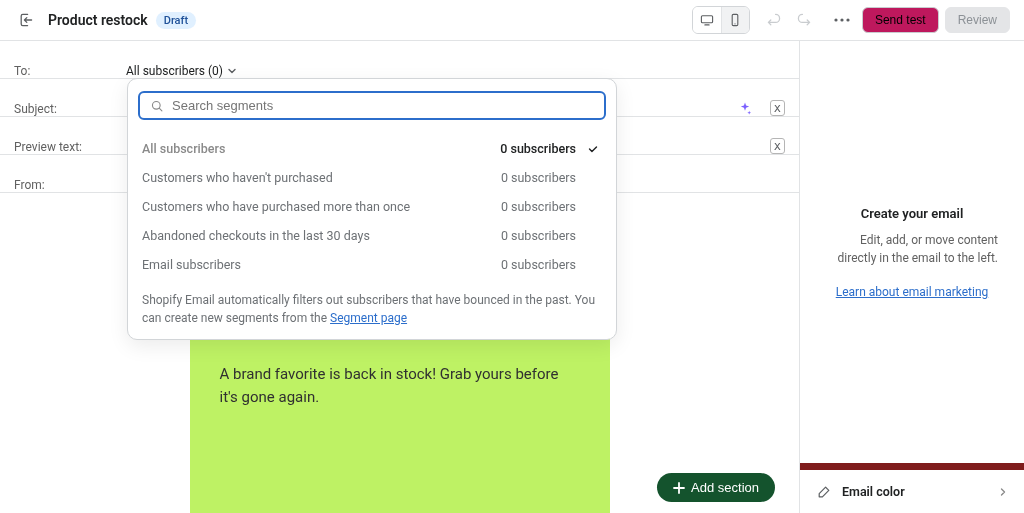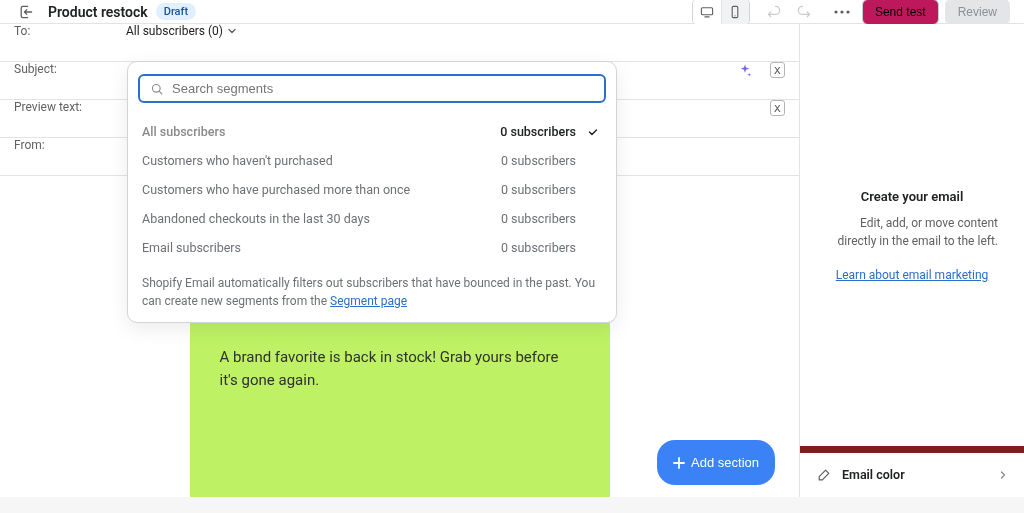--- a/index.html
+++ b/index.html
@@ -1,43 +1,43 @@
 <!DOCTYPE html>
 <html><head>
 <meta charset="utf-8">
 <style>
   * { box-sizing: border-box; margin: 0; padding: 0; }
   body { font-family: -apple-system, BlinkMacSystemFont, "Segoe UI", Roboto, sans-serif; font-size: 13px; color: #202223; background: #f6f6f7; width:1024px; height:513px; overflow:hidden; }
-  .topbar { height:24px; background:#fff; display:flex; align-items:center; padding:0 14px; border-bottom:1px solid #e1e3e5; }
+  .topbar { height:41px; background:#fff; display:flex; align-items:center; padding:0 14px; border-bottom:1px solid #e1e3e5; }
   .back-btn { width:24px; height:24px; display:flex; align-items:center; justify-content:center; cursor:pointer; border-radius:4px; }
   .title { font-weight:600; margin-left:10px; font-size:14px; }
   .badge { background:#e0f0ff; color:#1f5199; font-size:11px; font-weight:500; padding:2px 8px; border-radius:10px; margin-left:8px; }
   .spacer { flex:1; }
   .top-actions { display:flex; align-items:center; gap:6px; }
   .icon-group { display:flex; border:1px solid #d2d5d8; border-radius:6px; overflow:hidden; }
   .icon-group .ig-btn{ width:28px; height:26px; display:flex;align-items:center;justify-content:center; cursor:pointer; background:#fff; }
   .icon-group .ig-btn + .ig-btn { border-left:1px solid #e1e3e5; }
   .icon-group .ig-btn.active { background:#f1f2f3; }
   .undo-redo { display:flex; gap:14px; margin:0 10px; }
   .undo-redo .ur { color:#bfc3c7; cursor:default; }
   .more-btn { width:28px; height:26px; display:flex;align-items:center;justify-content:center; cursor:pointer; }
   .btn { border:1px solid #c9cccf; background:#be185d; border-radius:6px; padding:5px 12px; font-size:12px; font-weight:500; cursor:pointer; }
   .btn.disabled { background:#e4e5e7; color:#8c9196; border-color:#e4e5e7; cursor:default; }
   .layout { display:flex; height:calc(513px - 40px); }
   .main-col { width:800px; position:relative; background:#fff; border-right:1px solid #e1e3e5; }
-  .form-row { display:flex; align-items:flex-start; height:38px; border-bottom:1px solid #e1e3e5; padding:0 14px; font-size:12px; }
+  .form-row { display:flex; align-items:flex-end; height:38px; border-bottom:1px solid #e1e3e5; padding:0 14px; font-size:12px; }
   .form-row .label { width:112px; color:#616161; }
   .to-val { display:flex; align-items:center; gap:4px; cursor:pointer; }
   .row-icons { margin-left:auto; display:flex; gap:18px; align-items:center; color:#5c5f62; }
   .row-icons span { cursor:pointer; font-size:13px; }
   .canvas { padding:30px 0 0 0; display:flex; justify-content:center; position:relative; height:calc(100% - 152px); overflow:hidden; }
   .email-body { width:420px; background:#bef264; padding:0 30px 40px; margin-top:90px;}
   .email-body h1 { font-family: Georgia, serif; font-size:28px; font-weight:700; color:#6b3f3f; margin-bottom:18px; }
   .email-body p { font-size:15px; color:#303030; line-height:1.5; }
-  .add-section { position:absolute; right:24px; bottom:12px; background:#3b82f6; color:#fff; border:none; border-radius:18px; padding:15px 16px; font-size:13px; font-weight:500; display:flex; align-items:center; gap:6px; cursor:pointer; }
+  .add-section { position:absolute; right:24px; bottom:12px; background:#14532d; color:#fff; border:none; border-radius:18px; padding:7px 16px; font-size:13px; font-weight:500; display:flex; align-items:center; gap:6px; cursor:pointer; }
   
   .popover { position:absolute; left:127px; top:37px; width:490px; background:#fff; border:1px solid #d2d5d8; border-radius:10px; box-shadow:0 6px 20px rgba(0,0,0,0.08); padding:12px 10px; z-index:10; }
   .search-wrap { border:2px solid #2c6ecb; border-radius:6px; display:flex; align-items:center; padding:5px 10px; gap:8px; margin-bottom:14px; }
   .search-wrap input { border:none; outline:none; font-size:13px; flex:1; color:#6d7175; }
   .seg { display:flex; align-items:center; padding:7px 4px; font-size:12.5px; }
   .seg .sname { color:#6d7175; }
   .seg.first .sname { color:#8a8a8a; font-weight:500; }
   .seg .scount { margin-left:auto; color:#6d7175; }
   .seg.first .scount { color:#202223; font-weight:500; }
   .seg .check { margin-left:10px; width:16px; color:#202223; }

